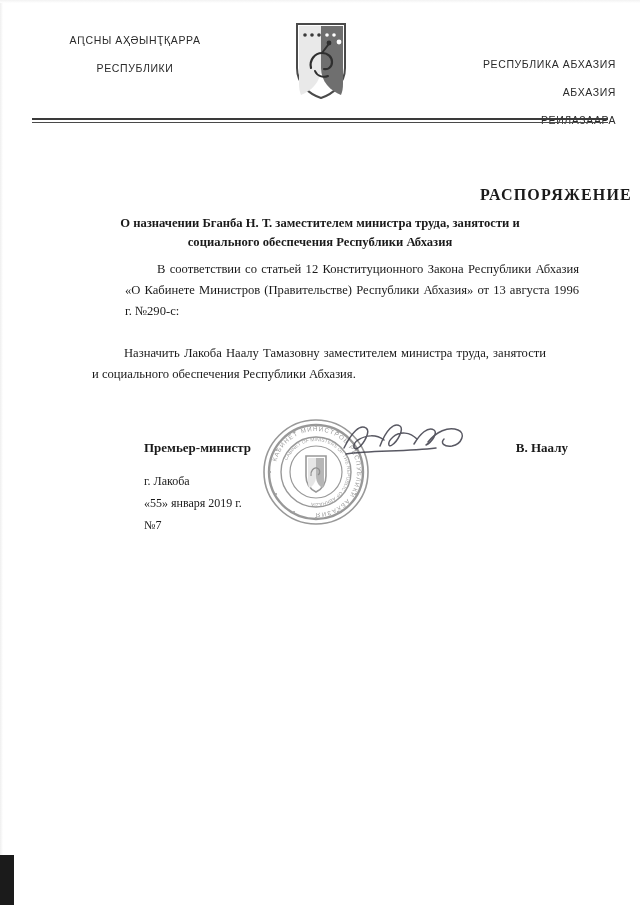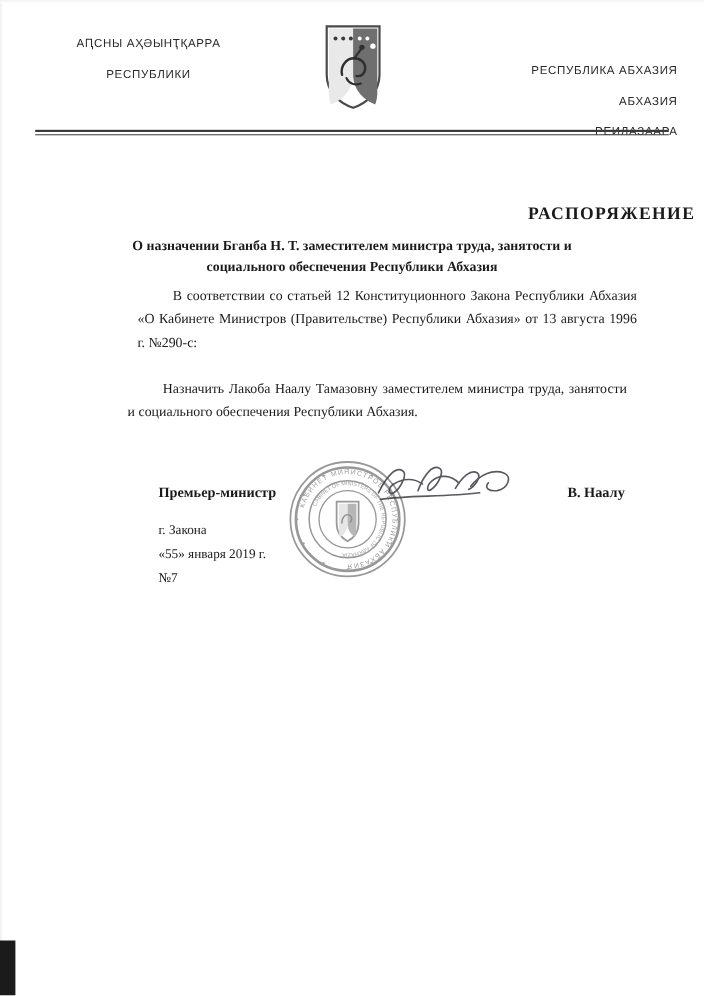--- a/index.html
+++ b/index.html
@@ -115,21 +115,20 @@
   .para-1 {
     left: 92px;
     top: 259px;
     width: 454px;
     margin-left: 33px;
   }
   .para-2 {
     left: 92px;
     top: 343px;
     width: 454px;
-    margin-left: 24px;
   }
 
   
   .sig-row {
     position: absolute;
     left: 92px;
     top: 440px;
     width: 476px;
     height: 20px;
   }
@@ -309,20 +308,20 @@
       </g>
     </svg>
   </div>
 
   <div class="sig-row">
     <div class="sig-title">Премьер-министр</div>
     <div class="sig-name">В. Наалу</div>
   </div>
 
   <div class="meta">
-    <div>г. Закона</div>
+    <div>г. Лакоба</div>
     <div>«55» января 2019 г.</div>
     <div>№7</div>
   </div>
 
   <div class="edge-mark"></div>
 
 </div>
 
 </body></html>

